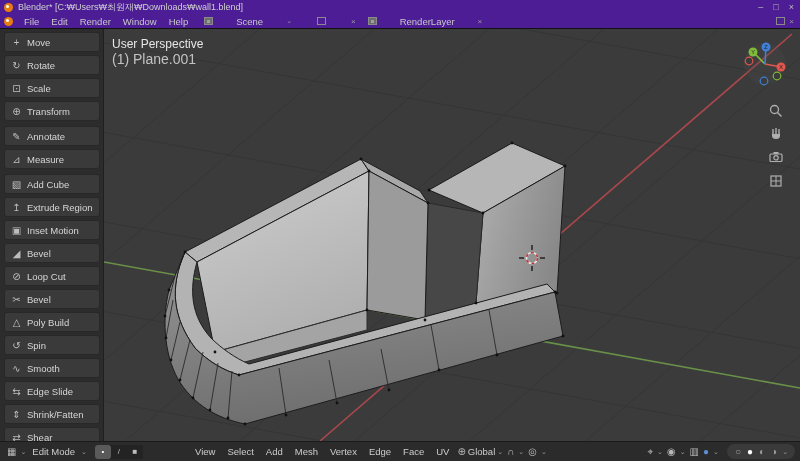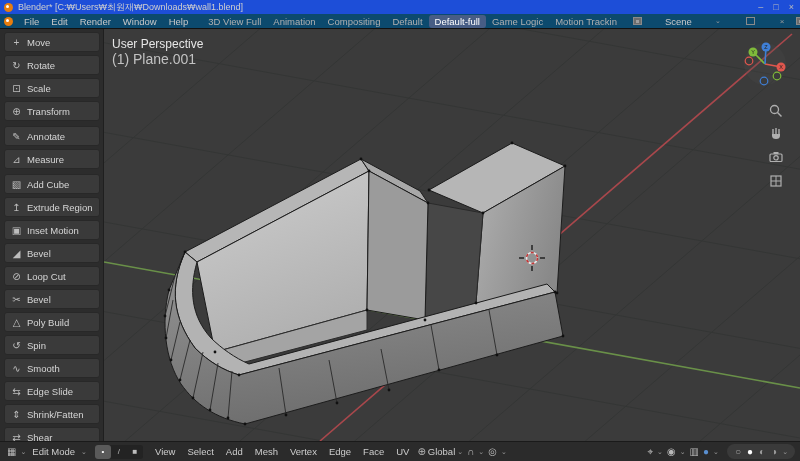--- a/index.html
+++ b/index.html
@@ -1,30 +1,30 @@
 <!DOCTYPE html>
 <html><head>
 <meta charset="utf-8">
 <style>
   * { margin:0; padding:0; box-sizing:border-box; }
   html,body { width:800px; height:461px; overflow:hidden; background:#222;
     font-family:"Liberation Sans","DejaVu Sans",sans-serif; }
   .window { position:relative; width:800px; height:461px; background:#3a3a3a; overflow:hidden; }
 
   
-  .titlebar { position:absolute; left:0; top:0; width:800px; height:14px; background:#1d4ed8;
+  .titlebar { position:absolute; left:0; top:0; width:800px; height:14px; background:#4c1d95;
     display:flex; align-items:center; padding:0 4px; color:#cfcfcf; font-size:9px; }
   .blender-logo { width:9px; height:9px; border-radius:50%; background:#e87d0d; position:relative; margin-right:5px; flex:0 0 auto; }
   .blender-logo::after { content:""; position:absolute; left:2px; top:2px; width:3px; height:3px; border-radius:50%; background:#fff; }
   .title-text { flex:1 1 auto; white-space:nowrap; overflow:hidden; }
   .win-controls { display:flex; gap:10px; margin-right:2px; }
   .win-controls span { font-size:9px; color:#bdbdbd; cursor:default; }
 
   
-  .menubar { position:absolute; left:0; top:14px; width:800px; height:15px; background:#0c4a6e;
+  .menubar { position:absolute; left:0; top:14px; width:800px; height:15px; background:#4c1d95;
     border-bottom:1px solid #111; display:flex; align-items:center; padding:0 4px; font-size:9.5px; color:#c8c8c8; }
   .menu-item { padding:1px 6px; border-radius:2px; }
   .tabs { display:flex; align-items:center; margin-left:8px; }
   .tab { padding:1px 6px; color:#b0b0b0; border-radius:3px; white-space:nowrap; }
   .tab.active { background:#475d85; color:#fff; }
   .mini-box { display:inline-block; width:9px; height:8px; border:1px solid #8a8a8a; margin:0 2px; position:relative; top:0px; }
   .mini-box.fill { background:#6d6d6d; }
   .mini-box .dot { position:absolute; left:2px; top:2px; width:3px; height:3px; background:#9f9f9f; }
   .caret { font-size:7px; color:#9a9a9a; padding:0 2px; }
   .widget { display:flex; align-items:center; margin-left:8px; white-space:nowrap;gap:21px; }
@@ -44,21 +44,21 @@
   .vp-label1 { position:absolute; left:8px; top:8px; font-size:12px; color:#e6e6e6; }
   .vp-label2 { position:absolute; left:8px; top:22px; font-size:14px; color:#c2c2c2; }
   .nav-gizmo { position:absolute; right:12px; top:12px; width:46px; height:46px; }
   .side-icon { position:absolute; right:16px; width:16px; height:16px; opacity:.85; }
 
   
   .statusbar { position:absolute; left:0; top:441px; width:800px; height:20px; background:#2b2b2b;
     border-top:1px solid #1a1a1a; display:flex; align-items:center; padding:0 5px; font-size:9.5px; color:#cdcdcd; white-space:nowrap; }
   .sb-icon { color:#b8b8b8; font-size:10px; padding:0 2px; }
   .sb-item { padding:0 4px; }
-  .sb-menus { display:flex; }
+  .sb-menus { display:flex;margin-left:40px; }
   .sb-menus span { padding:0 6px; }
   .sel-group { display:flex; background:#232323; border-radius:3px; margin:0 6px; }
   .sel-btn { width:16px; height:14px; display:flex; align-items:center; justify-content:center; font-size:8px; color:#bdbdbd; border-radius:3px; }
   .sel-btn.active { background:#5a5a5a; color:#fff; }
   .sb-right { margin-left:auto; display:flex; align-items:center; }
   .shading-pill { display:flex; align-items:center; background:#3a3a3a; border-radius:8px; padding:0 5px; margin-left:6px; height:15px; }
   .shade { font-size:10px; color:#9a9a9a; padding:0 3px; }
   .shade.active { color:#ffffff; }
   .blue { color:#5a8fd0; }
 </style>
@@ -77,29 +77,20 @@
     </span>
   </div>
 
   <div class="menubar">
     <span class="blender-logo"></span>
     <span class="menu-item">File</span>
     <span class="menu-item">Edit</span>
     <span class="menu-item">Render</span>
     <span class="menu-item">Window</span>
     <span class="menu-item">Help</span>
-    <span class="tabs">
-      <span class="tab">3D View Full</span>
-      <span class="tab">Animation</span>
-      <span class="tab">Compositing</span>
-      <span class="tab">Default</span>
-      <span class="tab active">Default-full</span>
-      <span class="tab">Game Logic</span>
-      <span class="tab">Motion Trackin</span>
-    </span>
     <span class="widget">
       <span class="mini-box fill">
           <span class="dot"></span>
         </span>
       <span>Scene</span>
       <span class="caret">⌄</span>
       <span class="mini-box"></span>
       <span class="small-x">×</span>
     </span>
     <span class="widget">

